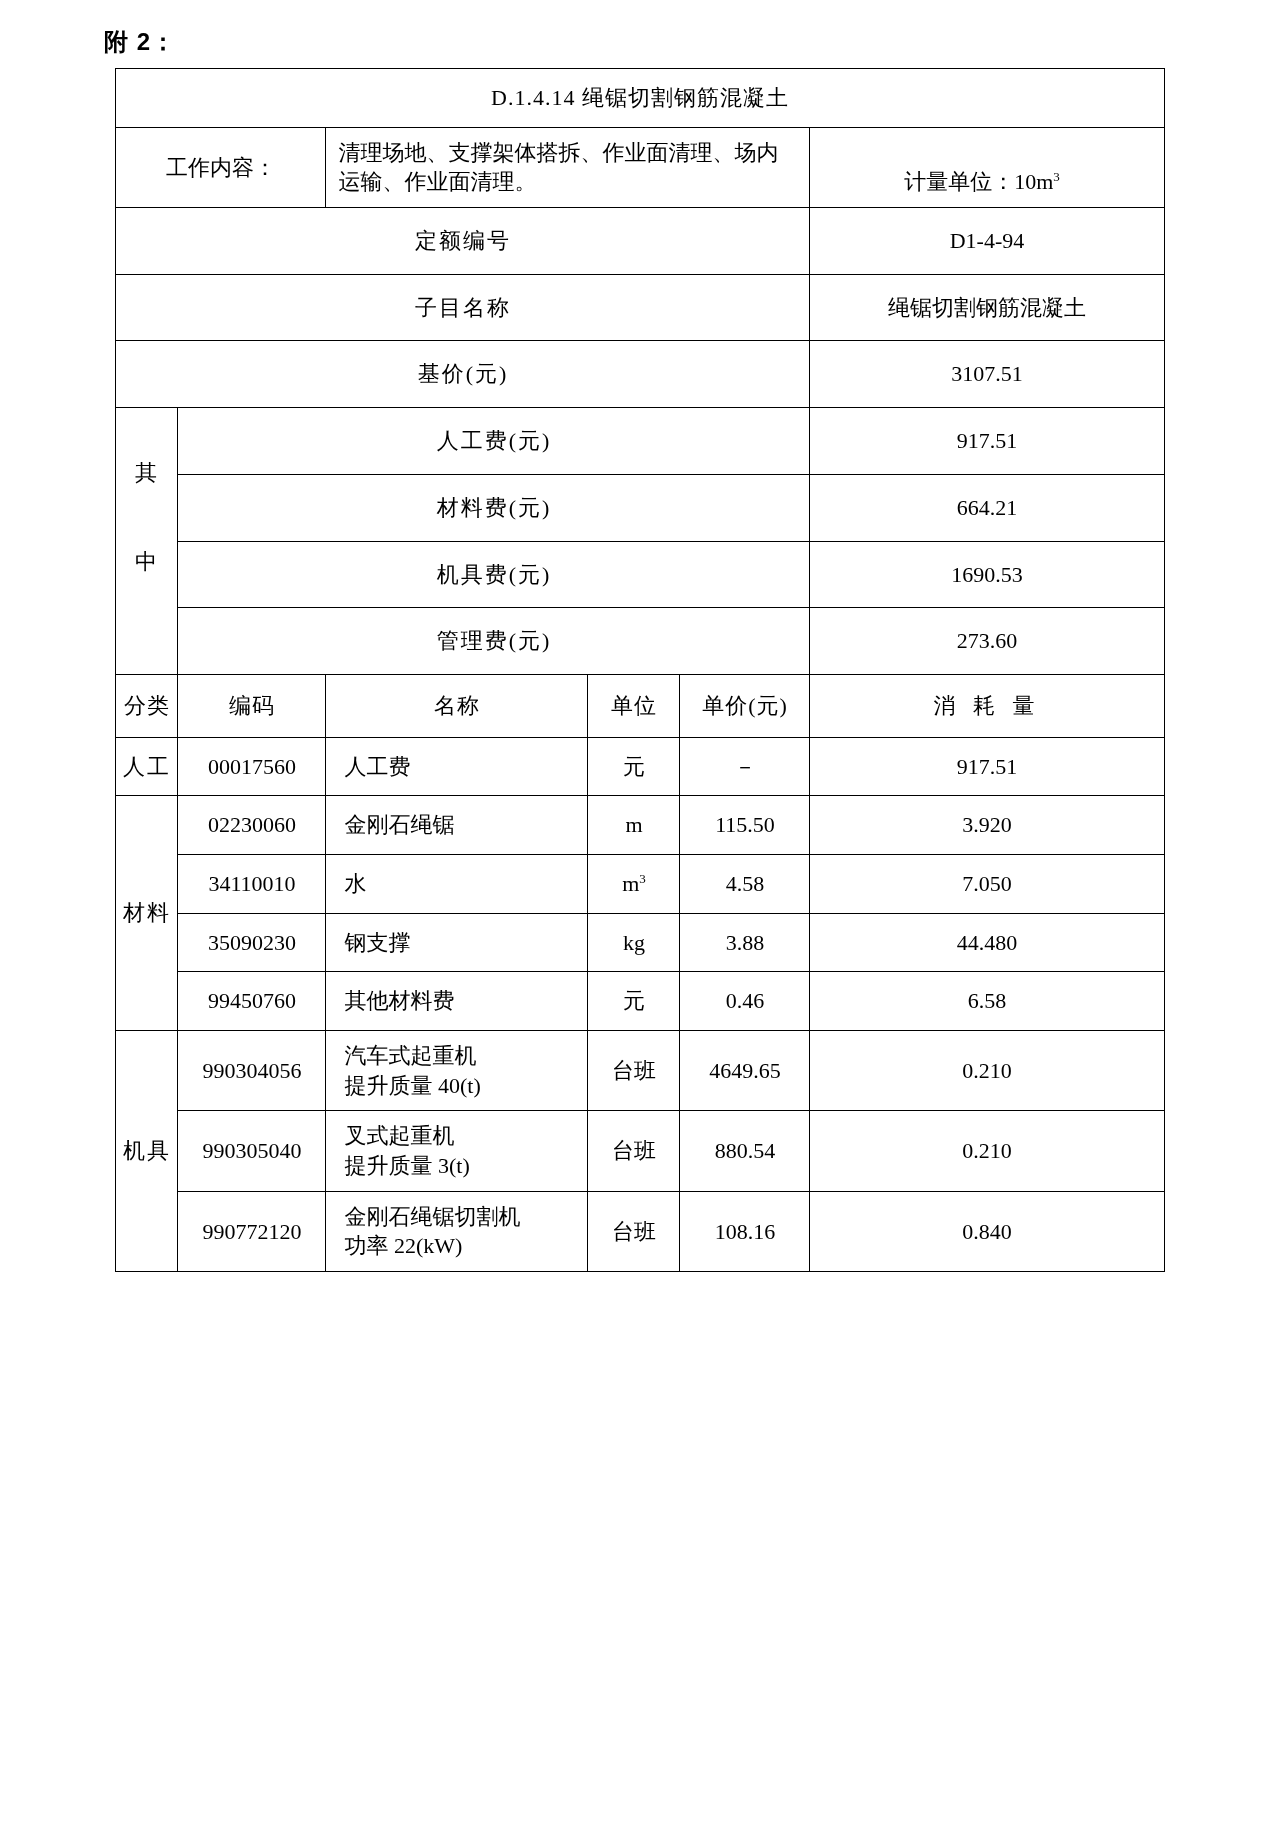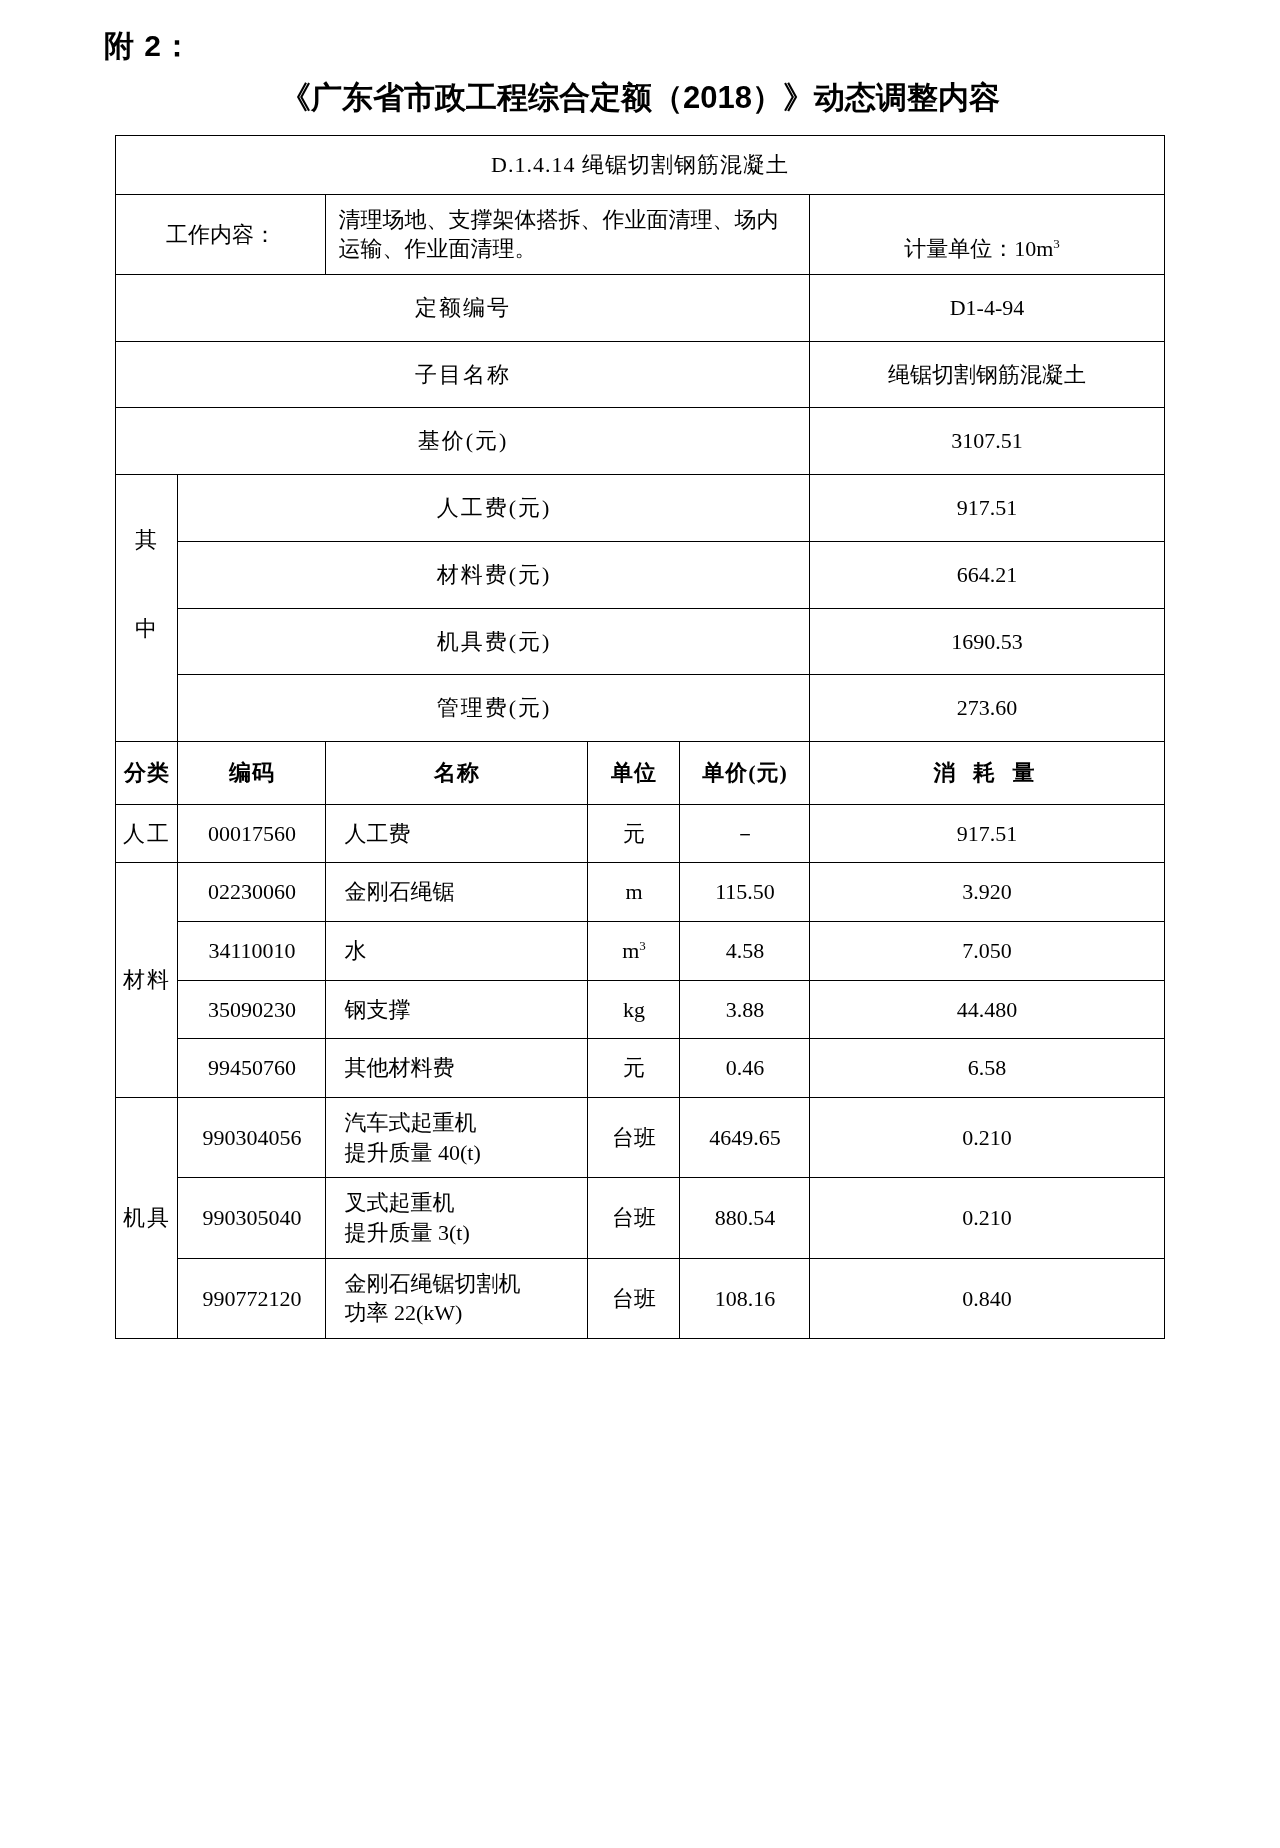--- a/index.html
+++ b/index.html
@@ -14,21 +14,21 @@
     color: #000000;
     position: relative;
     overflow: hidden;
   }
   .page {
     width: 1280px;
     box-sizing: border-box;
     padding: 18px 104px 0 104px;
   }
   .attach-label {
-    font-size: 30px;
+    font-size: 24px;
     font-weight: bold;
     letter-spacing: 1px;
     margin: 8px 0 10px 0;
     font-family: "Liberation Sans", sans-serif;
   }
   .doc-title {
     text-align: center;
     font-size: 31px;
     font-weight: bold;
     letter-spacing: 0px;
@@ -85,21 +85,20 @@
     width: 62px;
   }
   .vert span {
     display: block;
     line-height: 1.9;
   }
   .hdr {
     font-size: 23px;
     padding: 16px 0 !important;
     letter-spacing: 1px;
-    font-weight: bold;
   }
   .hdr-wide { letter-spacing: 6px; }
   td.cell {
     font-size: 22px;
     padding: 14px 0 !important;
   }
   td.name {
     text-align: left !important;
     padding-left: 18px !important;
   }
@@ -111,21 +110,20 @@
   .sup { font-size: 13px; vertical-align: super; }
   .dash { font-size: 22px; }
 </style>
 </head>
 <body>
 
 <div class="page">
 
   <div class="attach-label">附 2：</div>
 
-  <div class="doc-title">《广东省市政工程综合定额（2018）》动态调整内容</div>
 
   <table class="main">
     <colgroup>
       <col style="width:62px">
       <col style="width:148px">
       <col style="width:262px">
       <col style="width:92px">
       <col style="width:130px">
       <col style="width:354px">
     </colgroup>

